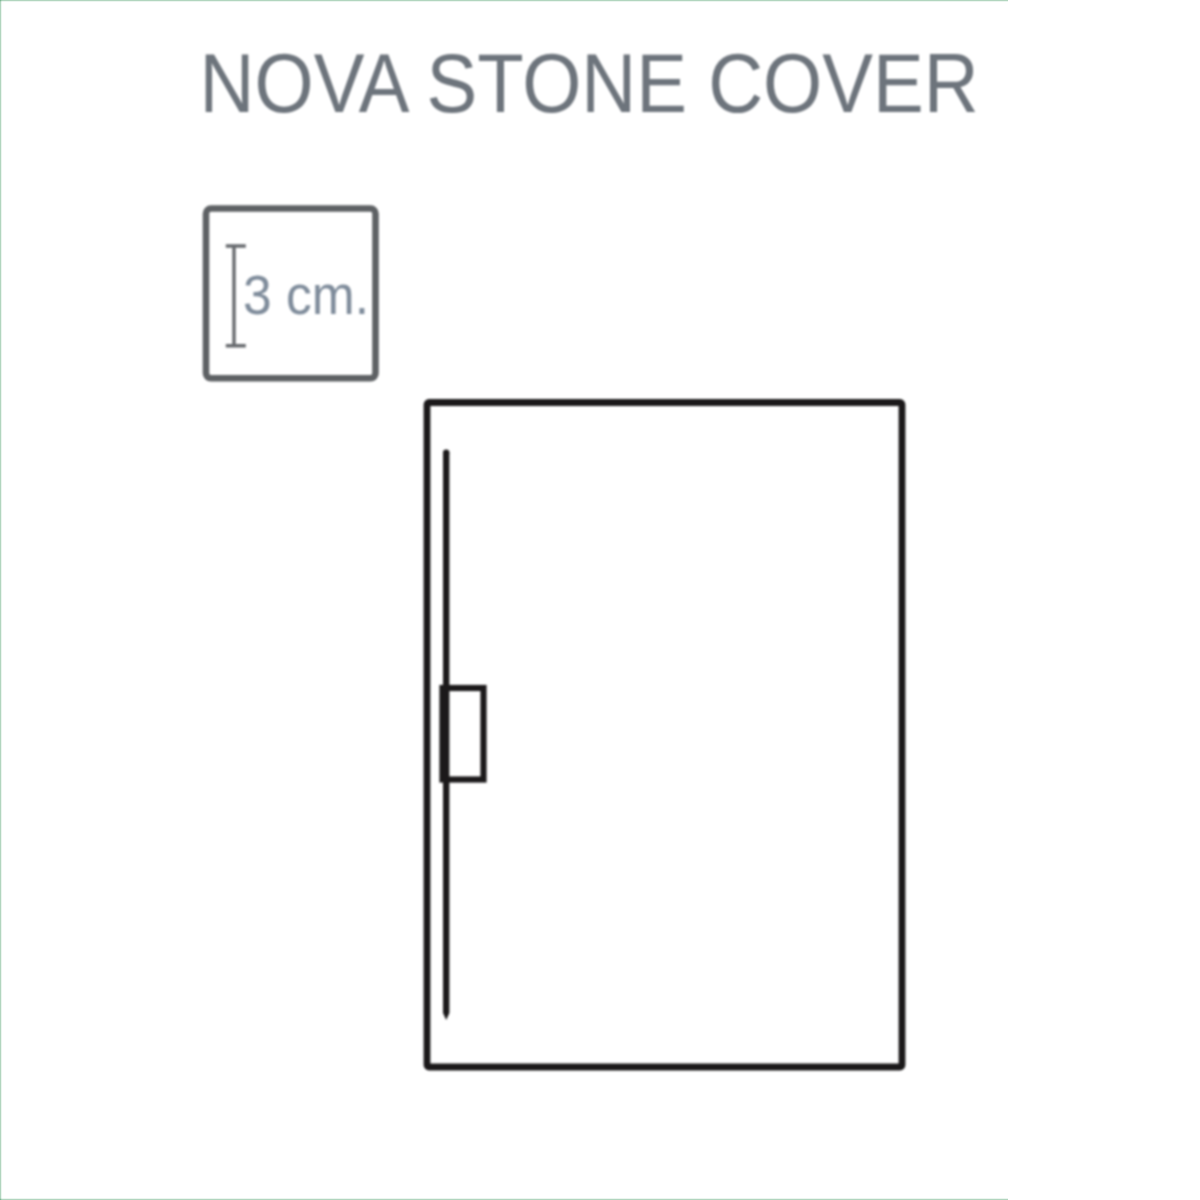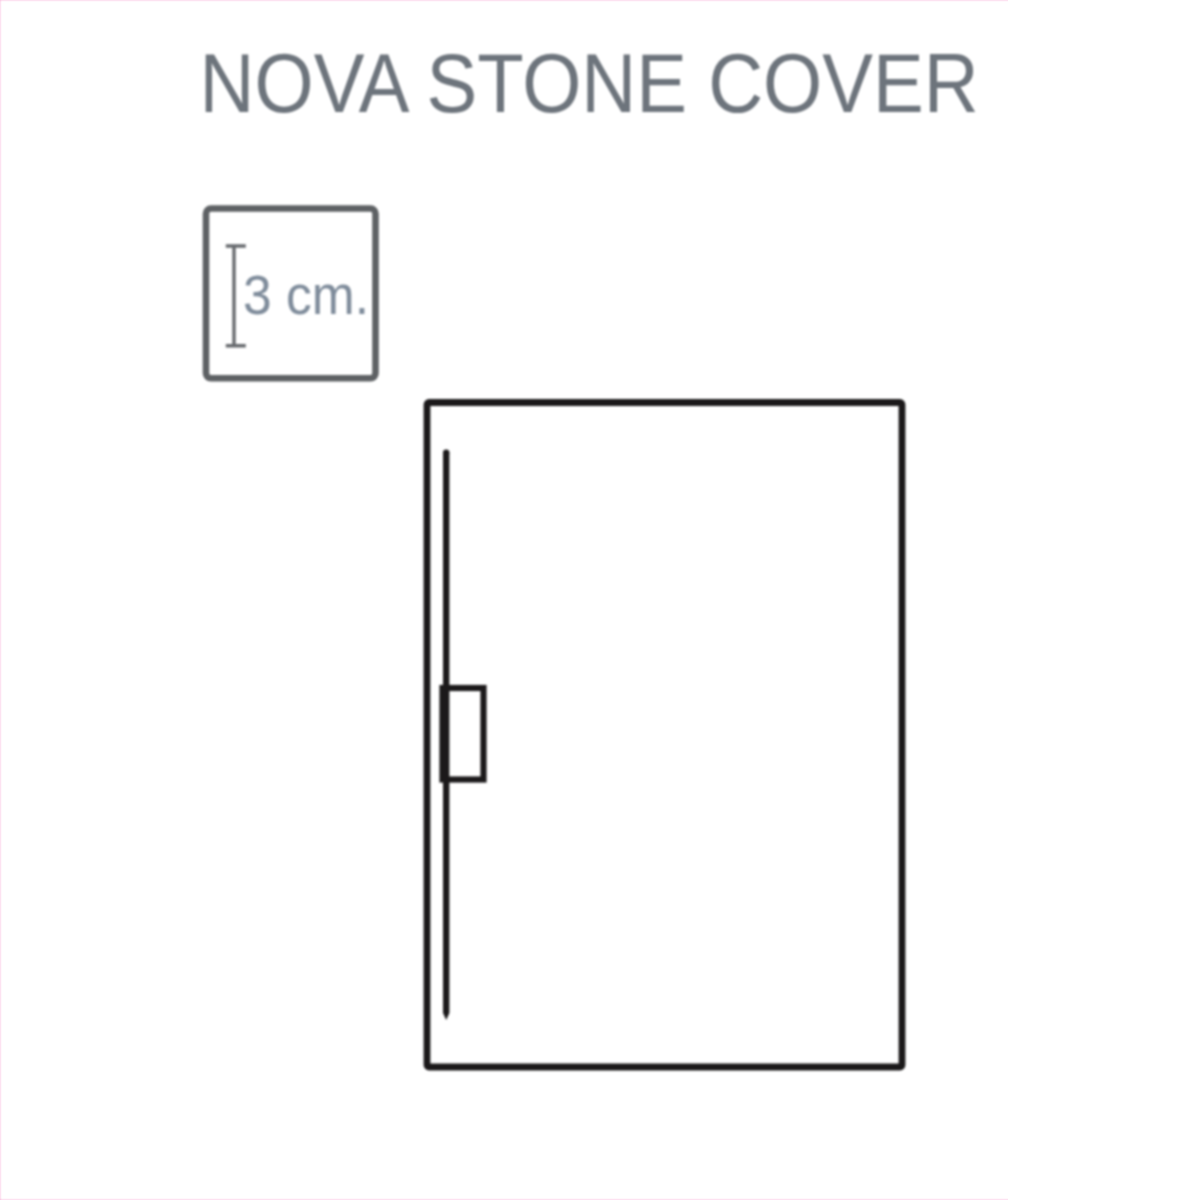--- a/index.html
+++ b/index.html
@@ -1,16 +1,16 @@
 <!DOCTYPE html>
 <html><head>
 <meta charset="utf-8">
 <style>
   html,body{margin:0;padding:0;background:#ffffff;}
-  #page{width:1008px;height:1200px;position:relative;overflow:hidden;background:#f9a8d4;}
+  #page{width:1008px;height:1200px;position:relative;overflow:hidden;background:#15803d;}
   svg{display:block;}
   text{font-family:"Liberation Sans", sans-serif;}
 </style>
 </head>
 <body>
 <div id="page">
 <svg width="1200" height="1200" viewBox="0 0 1200 1200" style="filter:blur(0.8px)">
 
   <rect x="0" y="0" width="1200" height="1200" fill="#ffffff"></rect>
 

